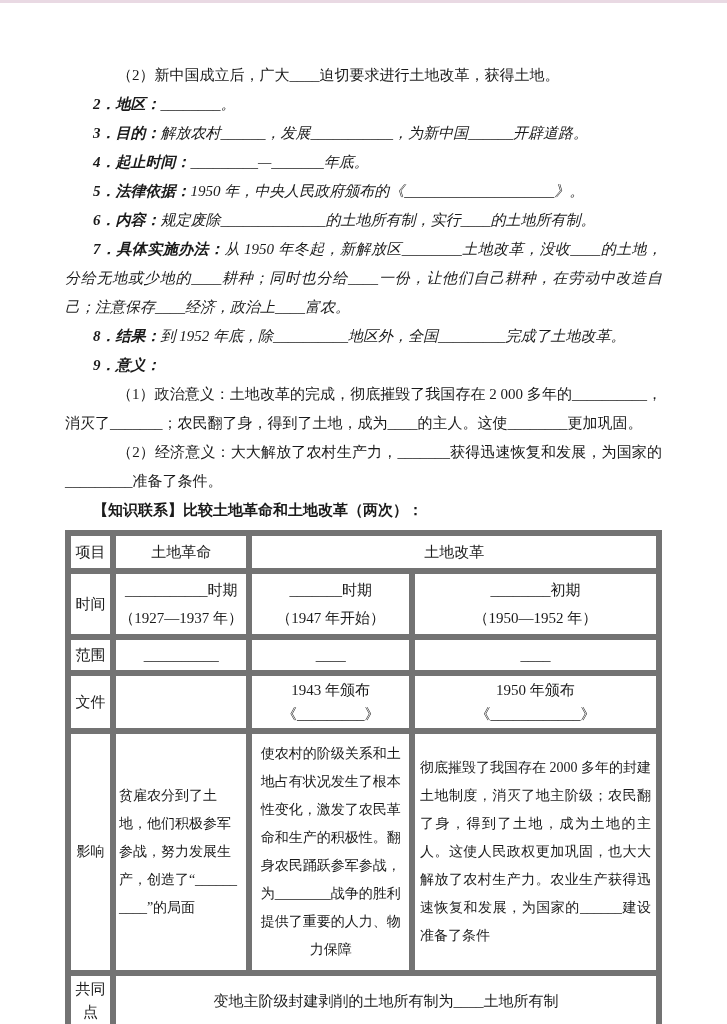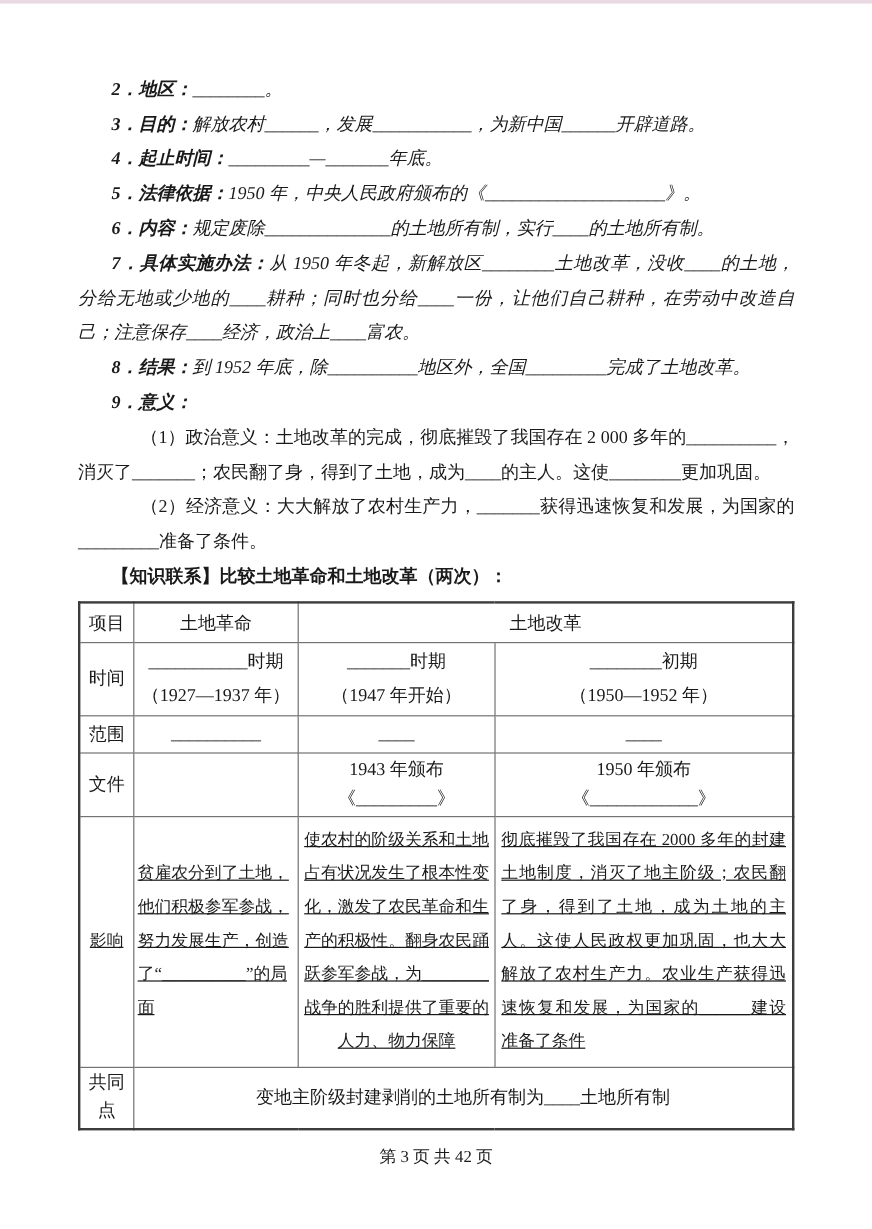--- a/index.html
+++ b/index.html
@@ -26,55 +26,58 @@
   .lbl { font-weight: bold; }
 
   table.cmp {
     width: 100%;
     border-collapse: collapse;
     table-layout: fixed;
     margin-top: 5px;
     border: 2px solid #3c3c3c;
   }
   table.cmp td {
-    border: 1px solid #737373;
+    border: 6px solid #737373;
     text-align: center;
     vertical-align: middle;
     font-size: 15px;
     padding: 2px;
     word-break: break-all;
   }
   col.c0 { width: 7.6%; }
   col.c1 { width: 23.1%; }
   col.c2 { width: 27.5%; }
   col.c3 { width: 41.8%; }
 
   tr.r-head td { height: 28px; }
   tr.r-time td { height: 54px; line-height: 28px; }
   tr.r-scope td { height: 26px; }
   tr.r-doc td { height: 46px; line-height: 24px; }
-  tr.r-impact td { font-size: 14px; line-height: 28px; padding: 6px 3px; text-decoration: underline; }
+  tr.r-impact td { font-size: 14px; line-height: 28px; padding: 6px 3px; }
   tr.r-impact td.cell-left { text-align: left; }
   tr.r-impact td.cell-just { text-align: justify; padding: 6px 5px; }
   tr.r-common td { height: 23px; line-height: 23px; }
   td.squeeze { font-size: 13px; padding: 2px 0; }
 
   .page-footer {
     text-align: center;
     font-size: 14px;
     margin-top: 13px;
   }
 </style>
 </head>
 <body>
 
 <div>
   <div class="scan-edge"></div>
   <div class="content">
 
+    <p class="para sub">
+      <span>（2）新中国成立后，广大____迫切要求进行土地改革，获得土地。</span>
+    </p>
     <p class="para item">
       <b class="lbl">2．地区：</b><span>________。</span>
     </p>
     <p class="para item">
       <b class="lbl">3．目的：</b><span>解放农村______，发展___________，为新中国______开辟道路。</span>
     </p>
     <p class="para item">
       <b class="lbl">4．起止时间：</b><span>_________—_______年底。</span>
     </p>
     <p class="para item">

